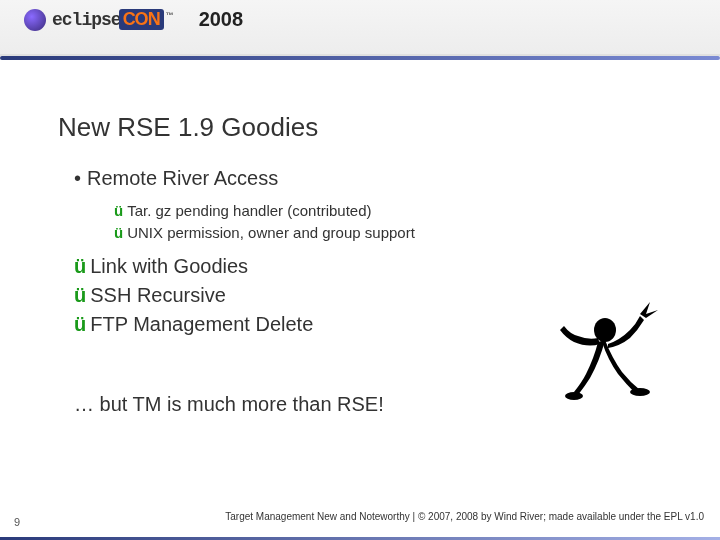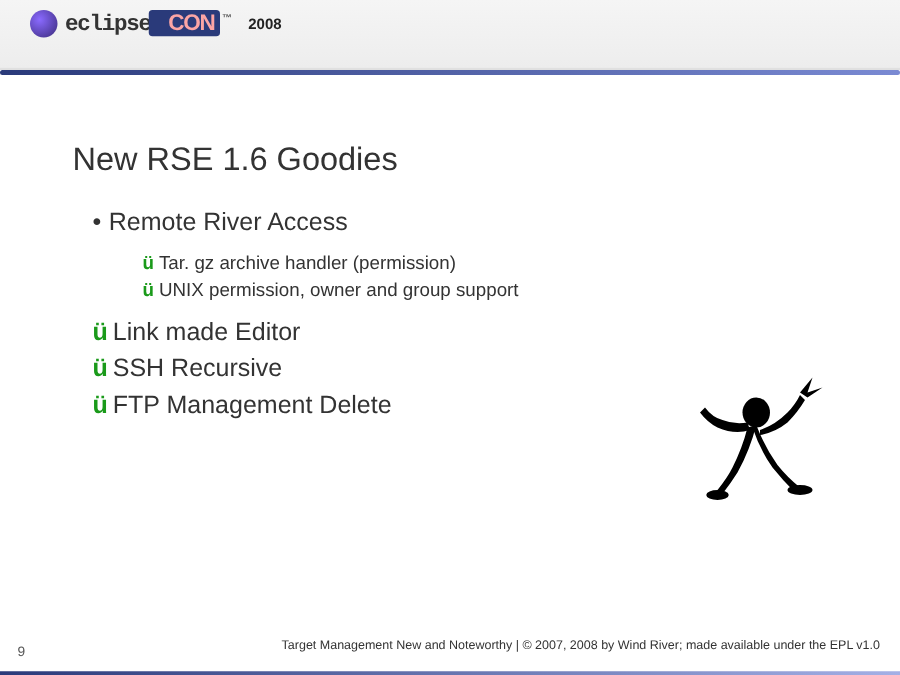--- a/index.html
+++ b/index.html
@@ -34,28 +34,28 @@
   .logo-badge {
     width: 22px; height: 22px; border-radius: 50%;
     background: radial-gradient(circle at 35% 35%, #8a6aff, #3a2a7a);
   }
   .logo-text {
     font-weight: bold; letter-spacing: -1px;
     font-size: 18px;
   }
   .logo-text .ec { color: #333; font-family: Liberation Mono, monospace; }
   .logo-text .con {
-    color: #fca5a5;
+    color: #f97316;
     background: #2a3a7a;
-    padding: 0 4px 1px 16px;
+    padding: 0 4px 1px 4px;
     border-radius: 3px;
     margin-left: -2px;
   }
   .logo-tm { font-size: 8px; color: #555; vertical-align: super; margin-left: 2px; }
-  .logo-year { font-size: 12px; color: #222; margin-left: 8px; font-weight: bold; }
+  .logo-year { font-size: 20px; color: #222; margin-left: 20px; font-weight: bold; }
 
   .content {
     position: absolute;
     left: 58px; right: 32px; top: 112px;
   }
   .title {
     font-size: 26px;
     color: #333333;
     font-weight: normal;
     margin-bottom: 24px;
@@ -125,45 +125,46 @@
   <div class="logo-wrap">
     <div class="logo-badge"></div>
     <span class="logo-text">
       <span class="ec">eclipse</span><span class="con">CON</span><span class="logo-tm">™</span>
     </span>
     <span class="logo-year">2008</span>
   </div>
 </div>
 
 <div class="content">
-  <div class="title">New RSE 1.6 Goodies</div>
+  <div class="title">New RSE 1.9 Goodies</div>
 
   <div class="lvl1">
     <span class="bullet">•</span><span>Remote River Access</span>
   </div>
 
   <div class="lvl2">
-    <span class="check">ü</span><span>Tar. gz archive handler (permission)</span>
+    <span class="check">ü</span><span>Tar. gz pending handler (contributed)</span>
   </div>
   <div class="lvl2">
     <span class="check">ü</span><span>UNIX permission, owner and group support</span>
   </div>
 
   <div class="spacer"></div>
 
   <div class="lvl1b">
-    <span class="check">ü</span><span>Link made Editor</span>
+    <span class="check">ü</span><span>Link with Goodies</span>
   </div>
   <div class="lvl1b">
     <span class="check">ü</span><span>SSH Recursive</span>
   </div>
   <div class="lvl1b">
     <span class="check">ü</span><span>FTP Management Delete</span>
   </div>
 
+  <div class="closing">… but TM is much more than RSE!</div>
 </div>
 
 <svg class="stick-figure" viewBox="0 0 110 120">
   <g fill="#000">
     <ellipse cx="55" cy="30" rx="11" ry="12"></ellipse>
     <path d="M55 40 Q50 60 40 78 Q35 86 28 95 L24 92 Q32 82 36 74 Q44 58 48 42 Z"></path>
     <path d="M55 40 Q62 58 72 72 Q80 82 90 90 L86 94 Q76 84 68 74 Q58 60 52 42 Z"></path>
     <path d="M50 44 Q38 48 24 42 Q16 38 10 30 L14 26 Q20 34 28 36 Q38 40 48 38 Z"></path>
     <path d="M58 44 Q70 40 80 30 Q86 24 90 16 L94 20 Q88 30 80 38 Q70 46 58 48 Z"></path>
     <ellipse cx="90" cy="92" rx="10" ry="4"></ellipse>

